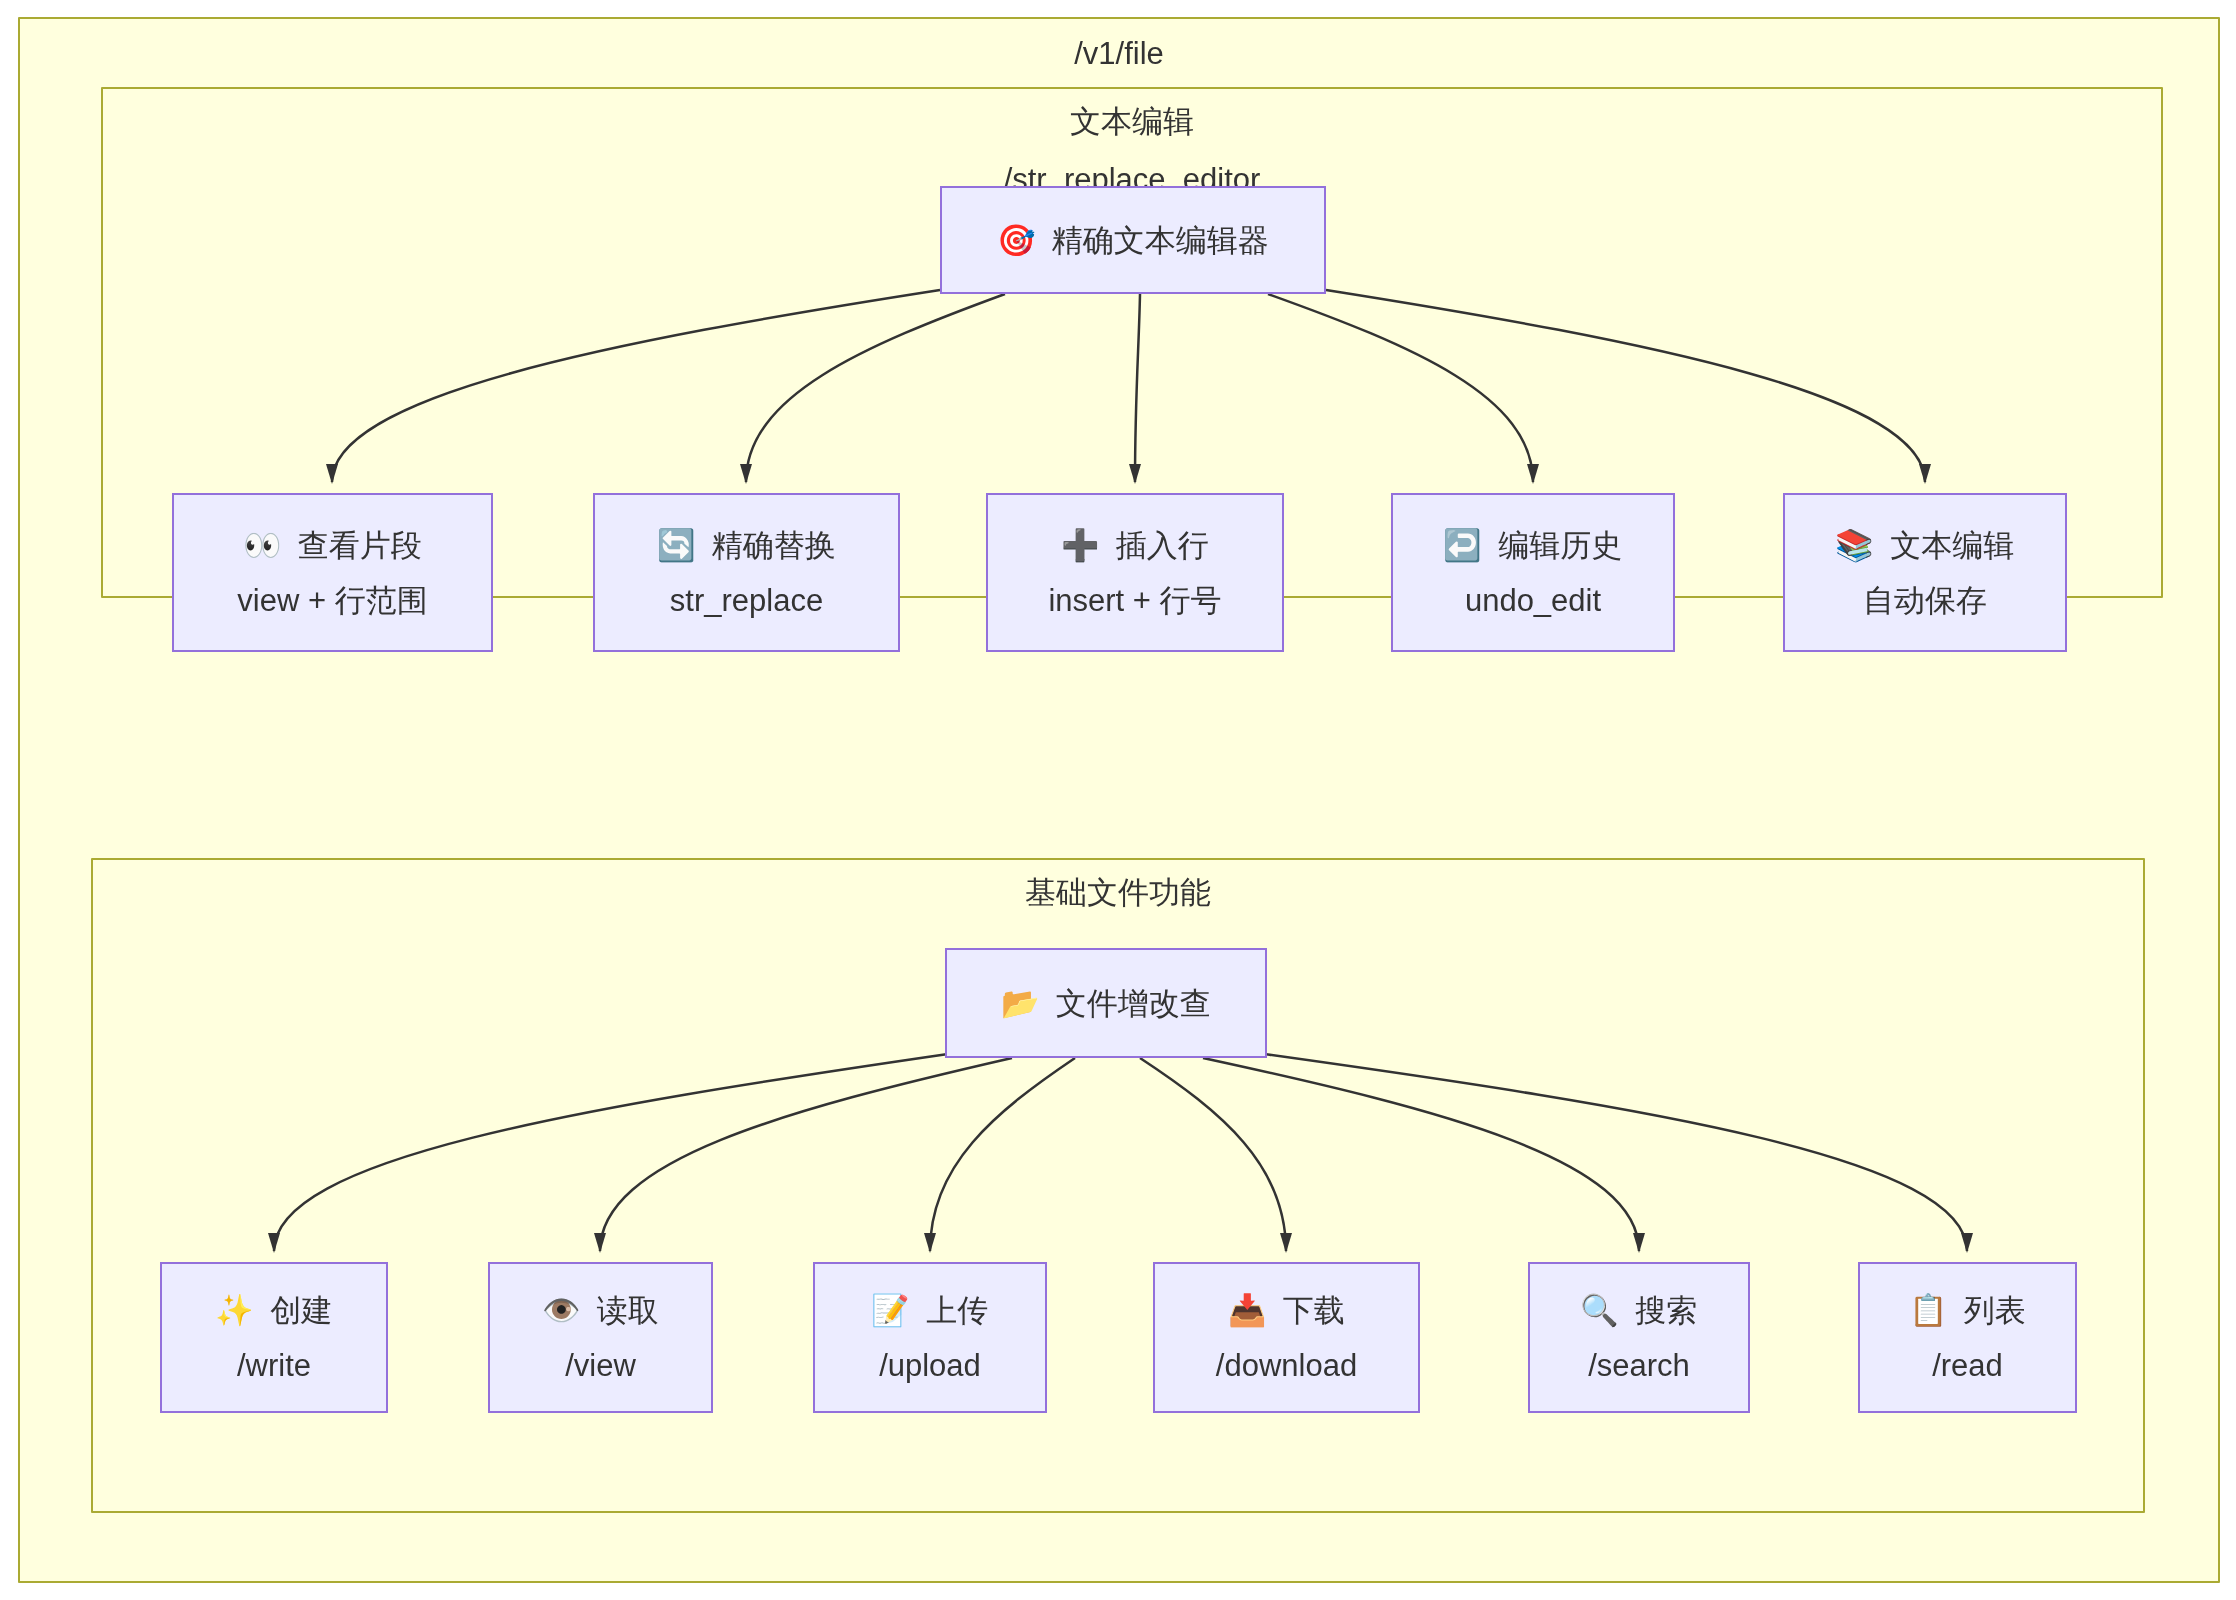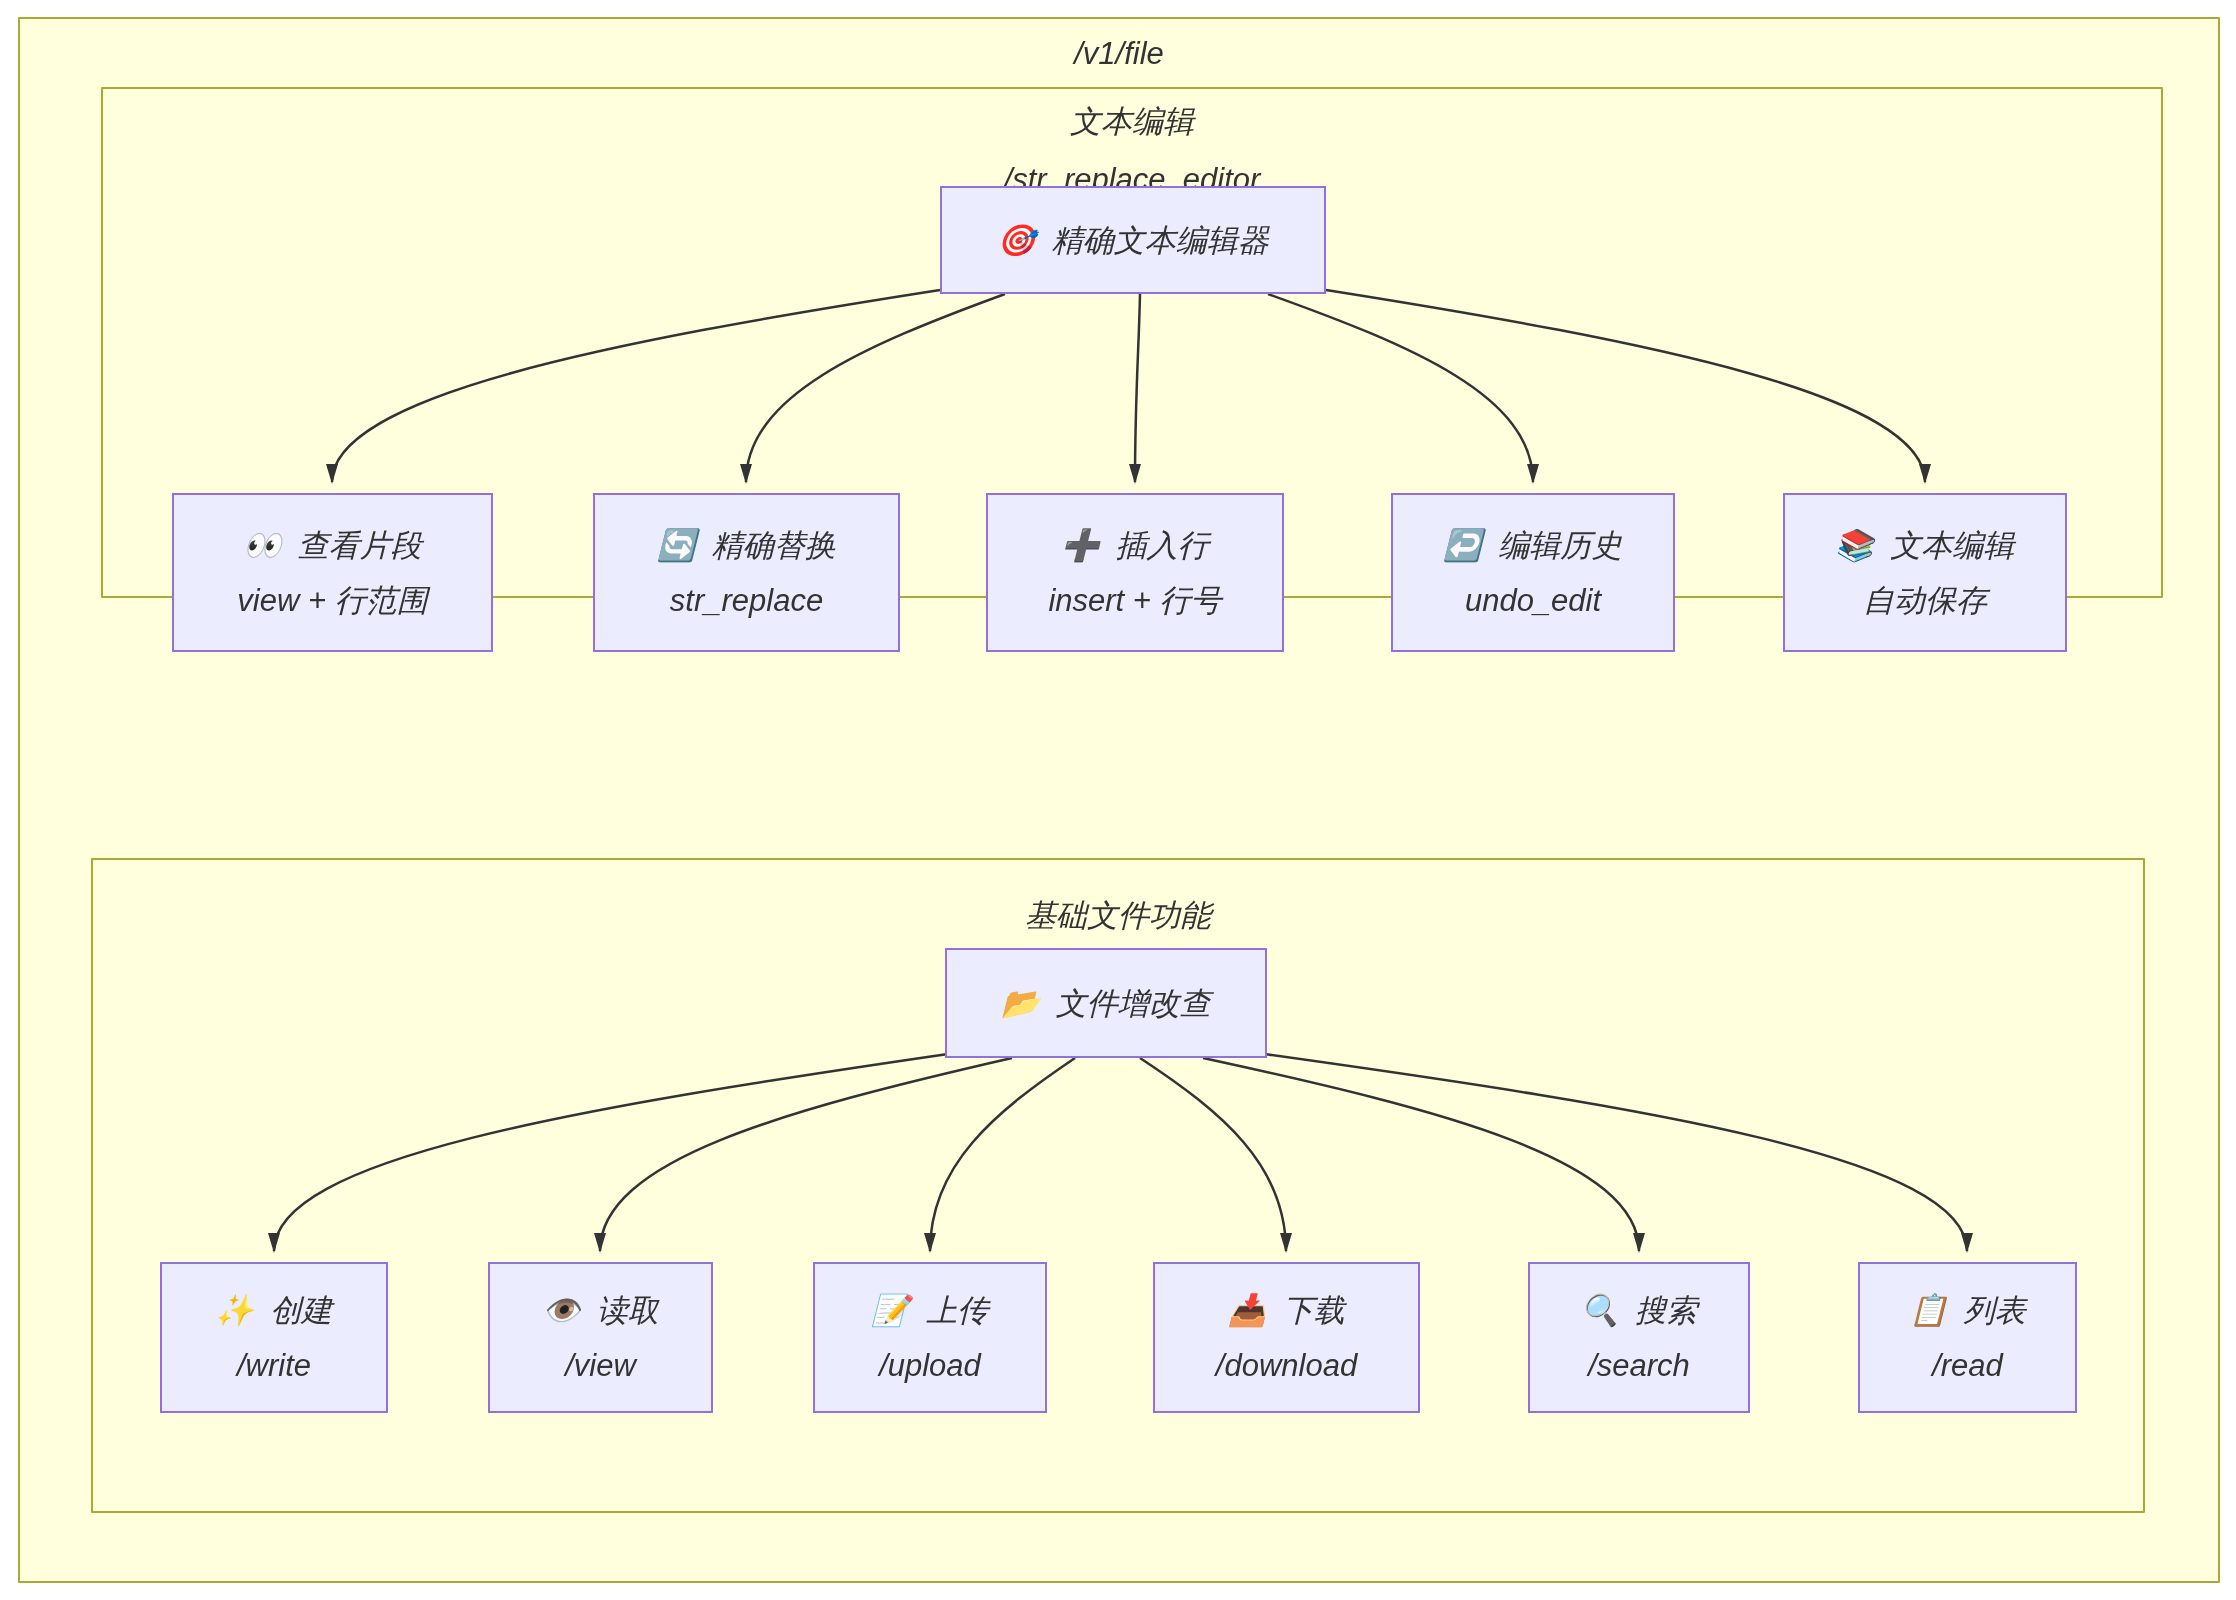--- a/index.html
+++ b/index.html
@@ -1,21 +1,21 @@
 <!DOCTYPE html>
 <html><head>
 <meta charset="utf-8">
 <style>
   html,body{margin:0;padding:0;background:#ffffff;}
   body{
     width:2236px;height:1600px;position:relative;overflow:hidden;
     font-family:"Liberation Sans","DejaVu Sans",sans-serif;
     color:#333333;
   }
-  .canvas{position:absolute;left:0;top:0;width:2236px;height:1600px;font-style:italic;}
+  .canvas{position:absolute;left:0;top:0;width:2236px;height:1600px;}
   .cluster{
     position:absolute;
     background:#ffffde;
     border:2px solid #aaaa33;
     border-radius:1px;
     box-sizing:border-box;
   }
   .cluster-title{
     position:absolute;left:0;right:0;
     text-align:center;
@@ -48,21 +48,21 @@
   <div class="cluster" style="left:18px;top:17px;width:2202px;height:1566px;">
     <div class="cluster-title" style="top:10px;">/v1/file</div>
   </div>
 
   <div class="cluster" style="left:101px;top:87px;width:2062px;height:511px;">
     <div class="cluster-title" style="top:8px;">文本编辑</div>
     <div class="cluster-title" style="top:66px;">/str_replace_editor</div>
   </div>
 
   <div class="cluster" style="left:91px;top:858px;width:2054px;height:655px;">
-    <div class="cluster-title" style="top:8px;margin-top:23px;">基础文件功能</div>
+    <div class="cluster-title" style="top:8px;">基础文件功能</div>
   </div>
 
   <svg class="edges" viewBox="0 0 2236 1600">
     <defs>
       <marker id="arrow" viewBox="0 0 20 12" refX="18" refY="6" markerWidth="20" markerHeight="12" markerUnits="userSpaceOnUse" orient="auto">
         <path d="M0,0 L20,6 L0,12 Z" style="fill:#333333;stroke:none;"></path>
       </marker>
     </defs>
 
     <path d="M 940,290 C 606,342 332,396 332,482" marker-end="url(#arrow)"></path>

